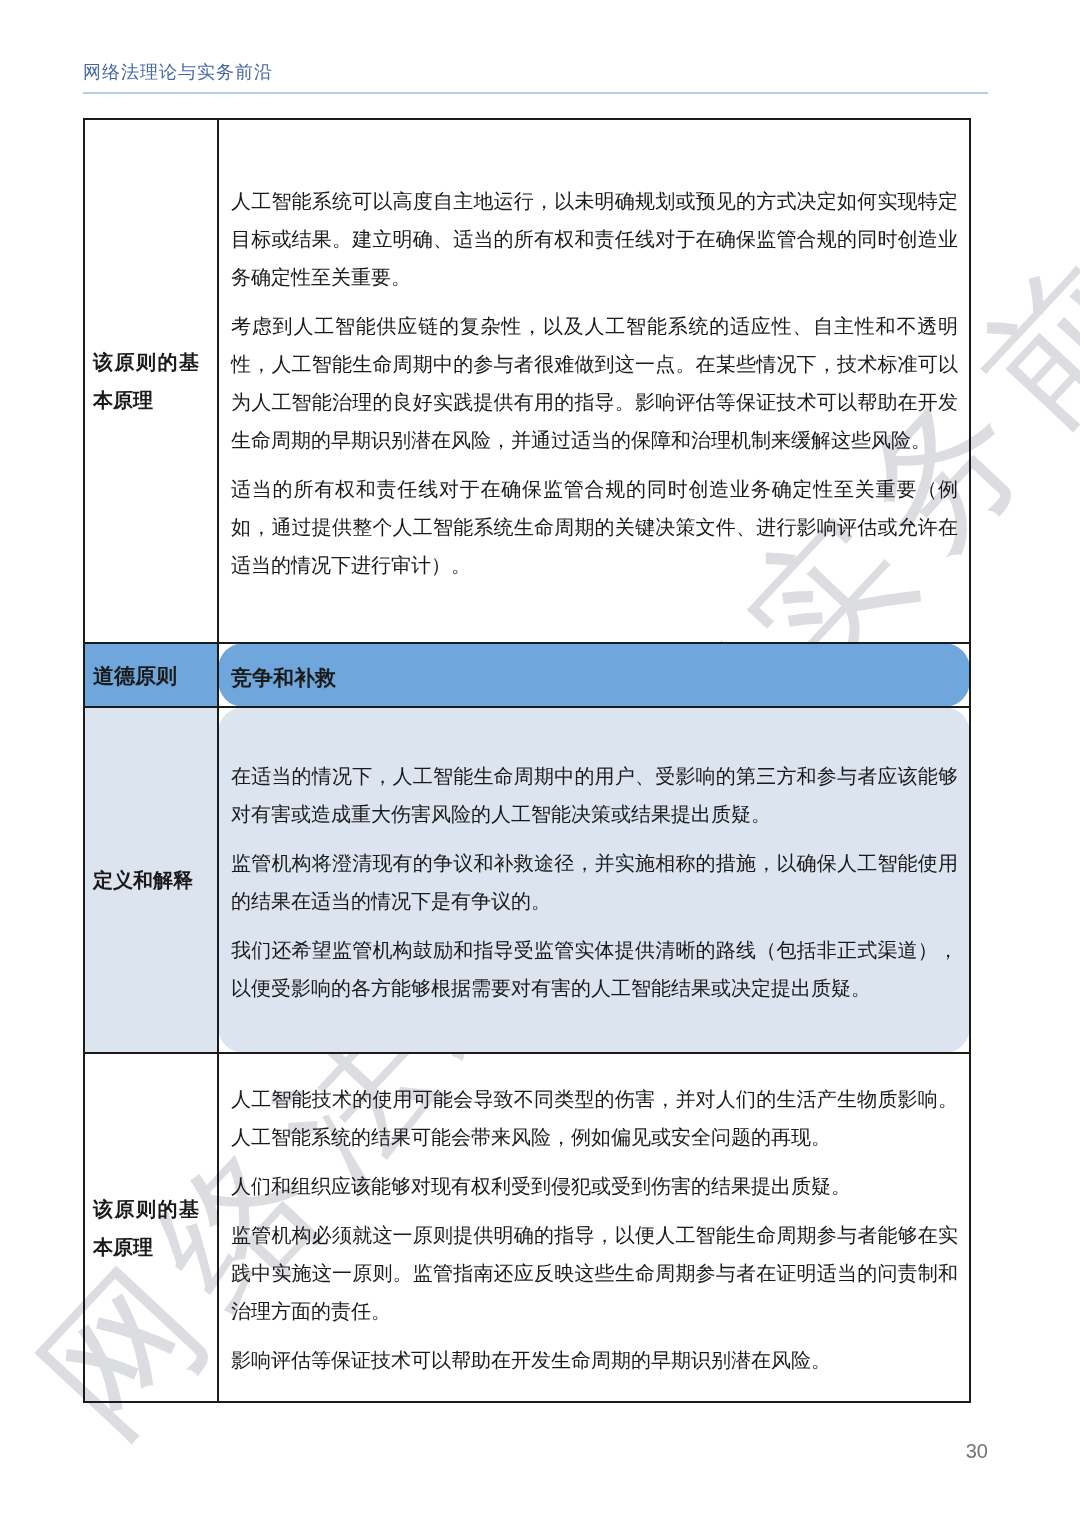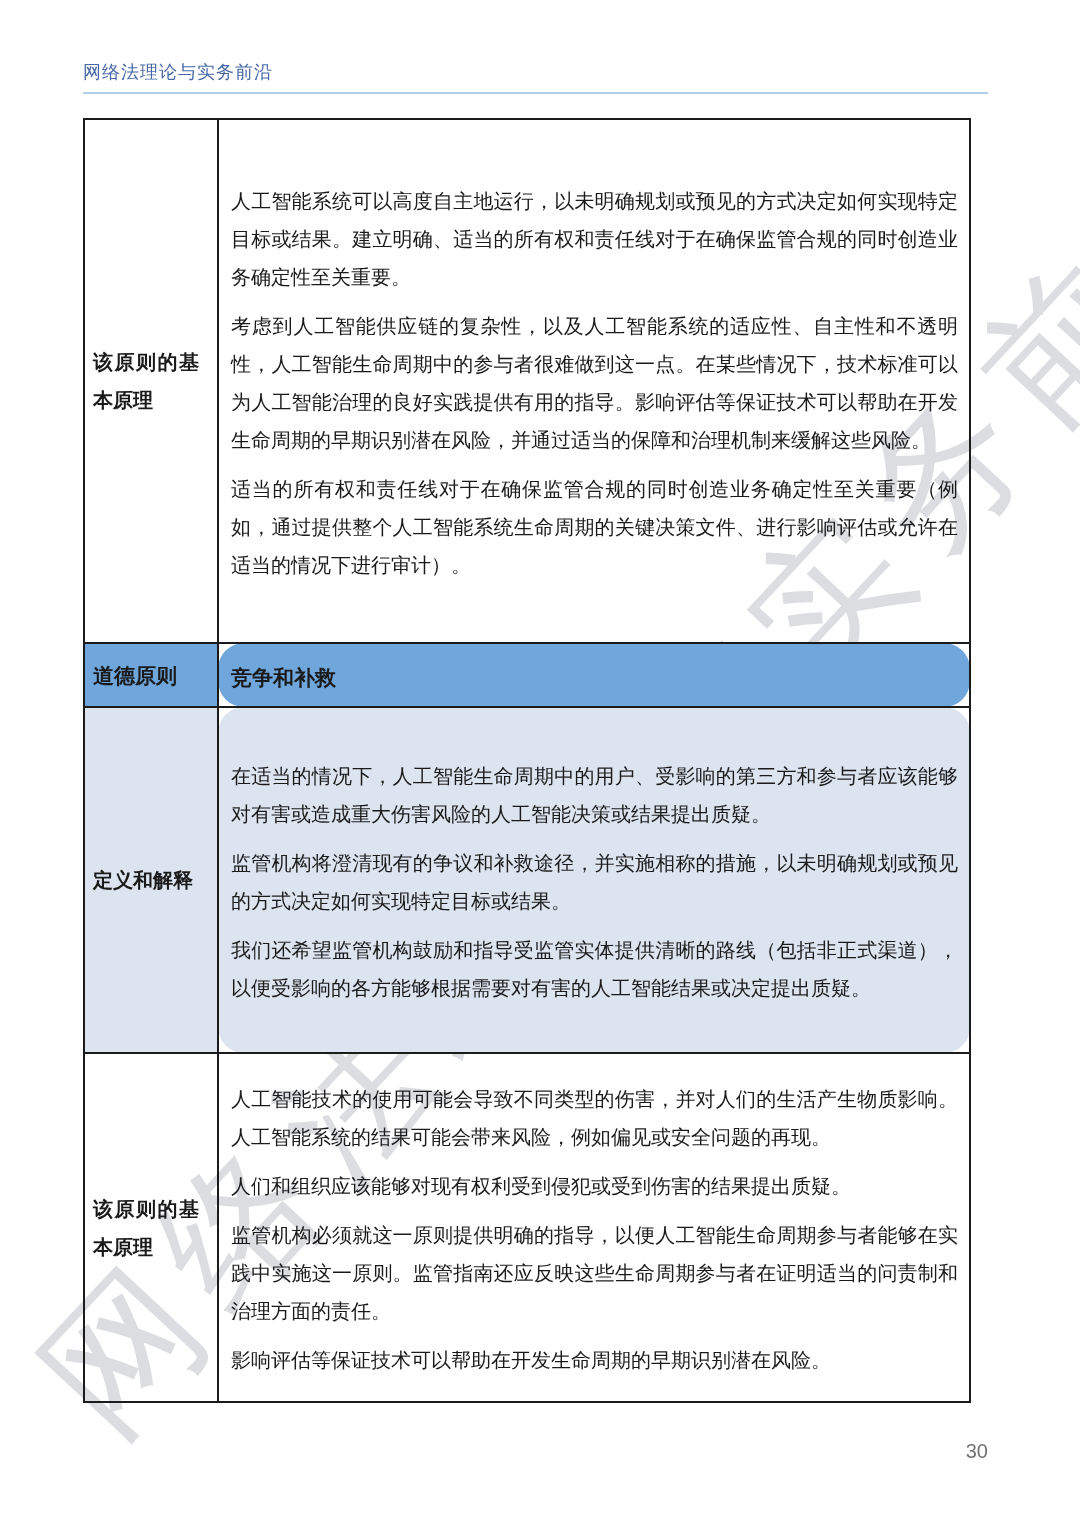--- a/index.html
+++ b/index.html
@@ -167,21 +167,21 @@
         <div class="topic-value">竞争和补救</div>
       </td>
     </tr>
 
     <tr class="row-define">
       <td class="label-cell">
         <div class="label-text">定义和解释</div>
       </td>
       <td class="body-cell">
         <p>在适当的情况下，人工智能生命周期中的用户、受影响的第三方和参与者应该能够对有害或造成重大伤害风险的人工智能决策或结果提出质疑。</p>
-        <p>监管机构将澄清现有的争议和补救途径，并实施相称的措施，以未明确规划或预见的方式决定如何实现特定目标或结果。</p>
+        <p>监管机构将澄清现有的争议和补救途径，并实施相称的措施，以确保人工智能使用的结果在适当的情况下是有争议的。</p>
         <p>我们还希望监管机构鼓励和指导受监管实体提供清晰的路线（包括非正式渠道），以便受影响的各方能够根据需要对有害的人工智能结果或决定提出质疑。</p>
       </td>
     </tr>
 
     <tr class="row-basis-2">
       <td class="label-cell">
         <div class="label-text">该原则的基本原理</div>
       </td>
       <td class="body-cell">
         <p>人工智能技术的使用可能会导致不同类型的伤害，并对人们的生活产生物质影响。人工智能系统的结果可能会带来风险，例如偏见或安全问题的再现。</p>

